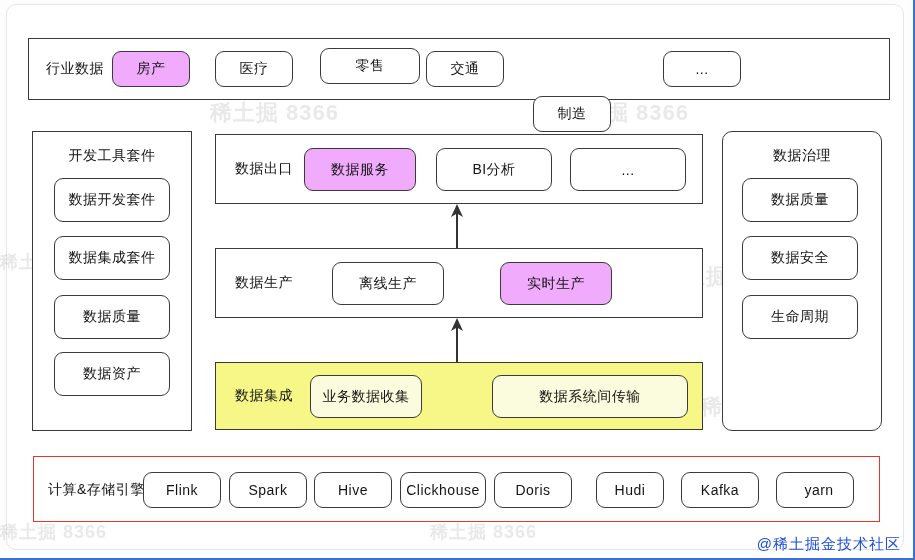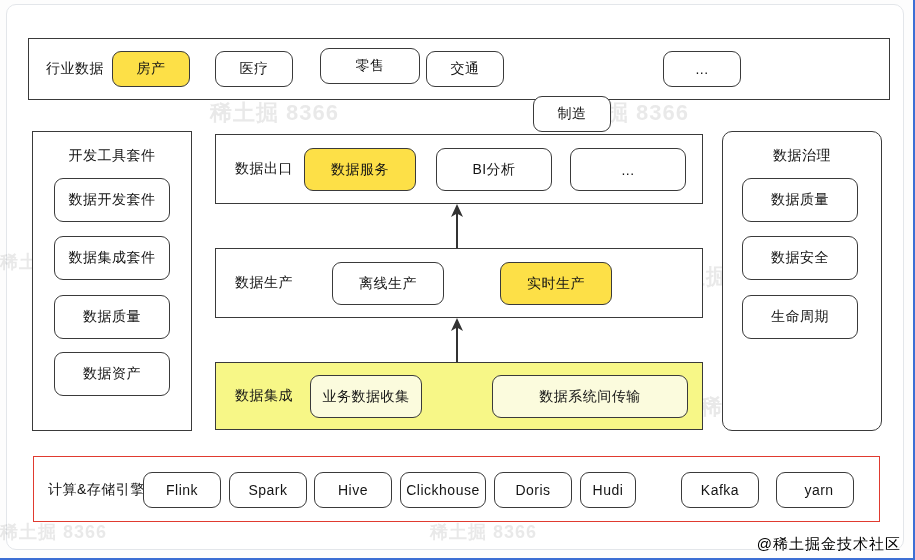--- a/index.html
+++ b/index.html
@@ -62,21 +62,21 @@
     background: #ffffff;
     display: flex;
     align-items: center;
     justify-content: center;
     font-size: 14px;
     color: #141414;
     letter-spacing: 0.5px;
     white-space: nowrap;
   }
   .box.hl {
-    background: #fde047;
+    background: #f0abfc;
     border-color: #3a3a3a;
   }
   .box.cream {
     background: #fbfbdd;
   }
 
   
   .rowlabel {
     position: absolute;
     font-size: 14px;
@@ -127,21 +127,21 @@
     white-space: nowrap;
     user-select: none;
   }
   .wm-small { font-size: 18px; }
 
   .credit {
     position: absolute;
     right: 14px;
     bottom: 6px;
     font-size: 15px;
-    color: #000000;
+    color: #1d4ed8;
     letter-spacing: 1px;
     white-space: nowrap;
   }
 </style>
 </head>
 <body>
 
 <div id="viewer-frame"></div>
 <div id="page-card"></div>
 
@@ -219,19 +219,19 @@
 
   <div class="panel redpanel" style="left:33px; top:456px; width:847px; height:66px;"></div>
 
   <div class="rowlabel" style="left:48px; top:479px; height:22px;">计算&amp;存储引擎</div>
 
   <div class="box" style="left:143px; top:472px; width:78px; height:36px;">Flink</div>
   <div class="box" style="left:229px; top:472px; width:78px; height:36px;">Spark</div>
   <div class="box" style="left:314px; top:472px; width:78px; height:36px;">Hive</div>
   <div class="box" style="left:400px; top:472px; width:86px; height:36px;">Clickhouse</div>
   <div class="box" style="left:494px; top:472px; width:78px; height:36px;">Doris</div>
-  <div class="box" style="left:580px; top:472px; width:56px; height:36px;">Hudi</div>
+  <div class="box" style="left:596px; top:472px; width:68px; height:36px;">Hudi</div>
   <div class="box" style="left:681px; top:472px; width:78px; height:36px;">Kafka</div>
   <div class="box" style="left:776px; top:472px; width:78px; height:36px;padding-left:8px;">yarn</div>
 
   <div class="credit">@稀土掘金技术社区</div>
 
 </div>
 
 </body></html>

